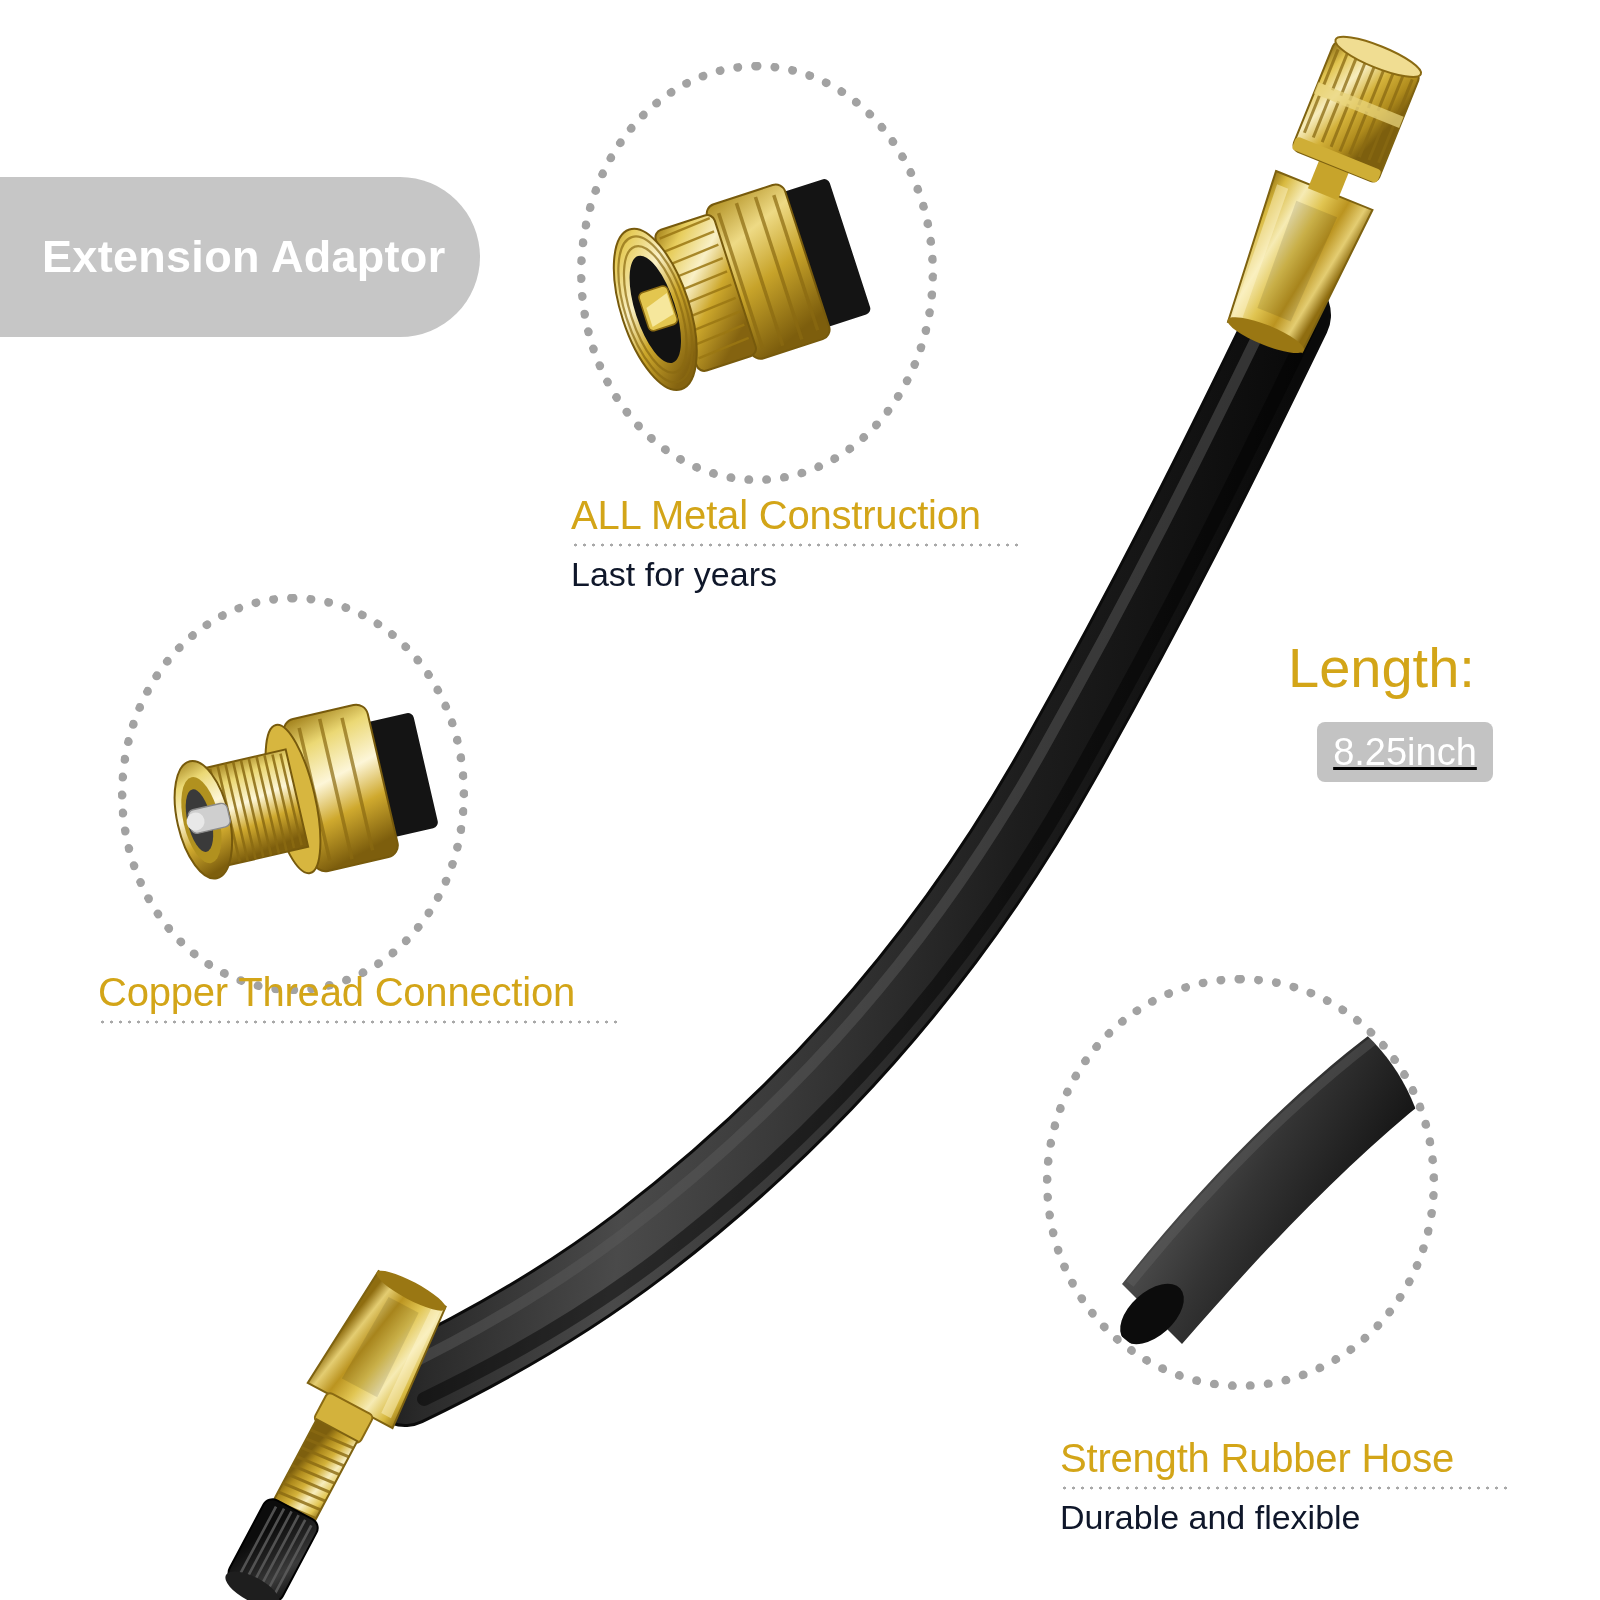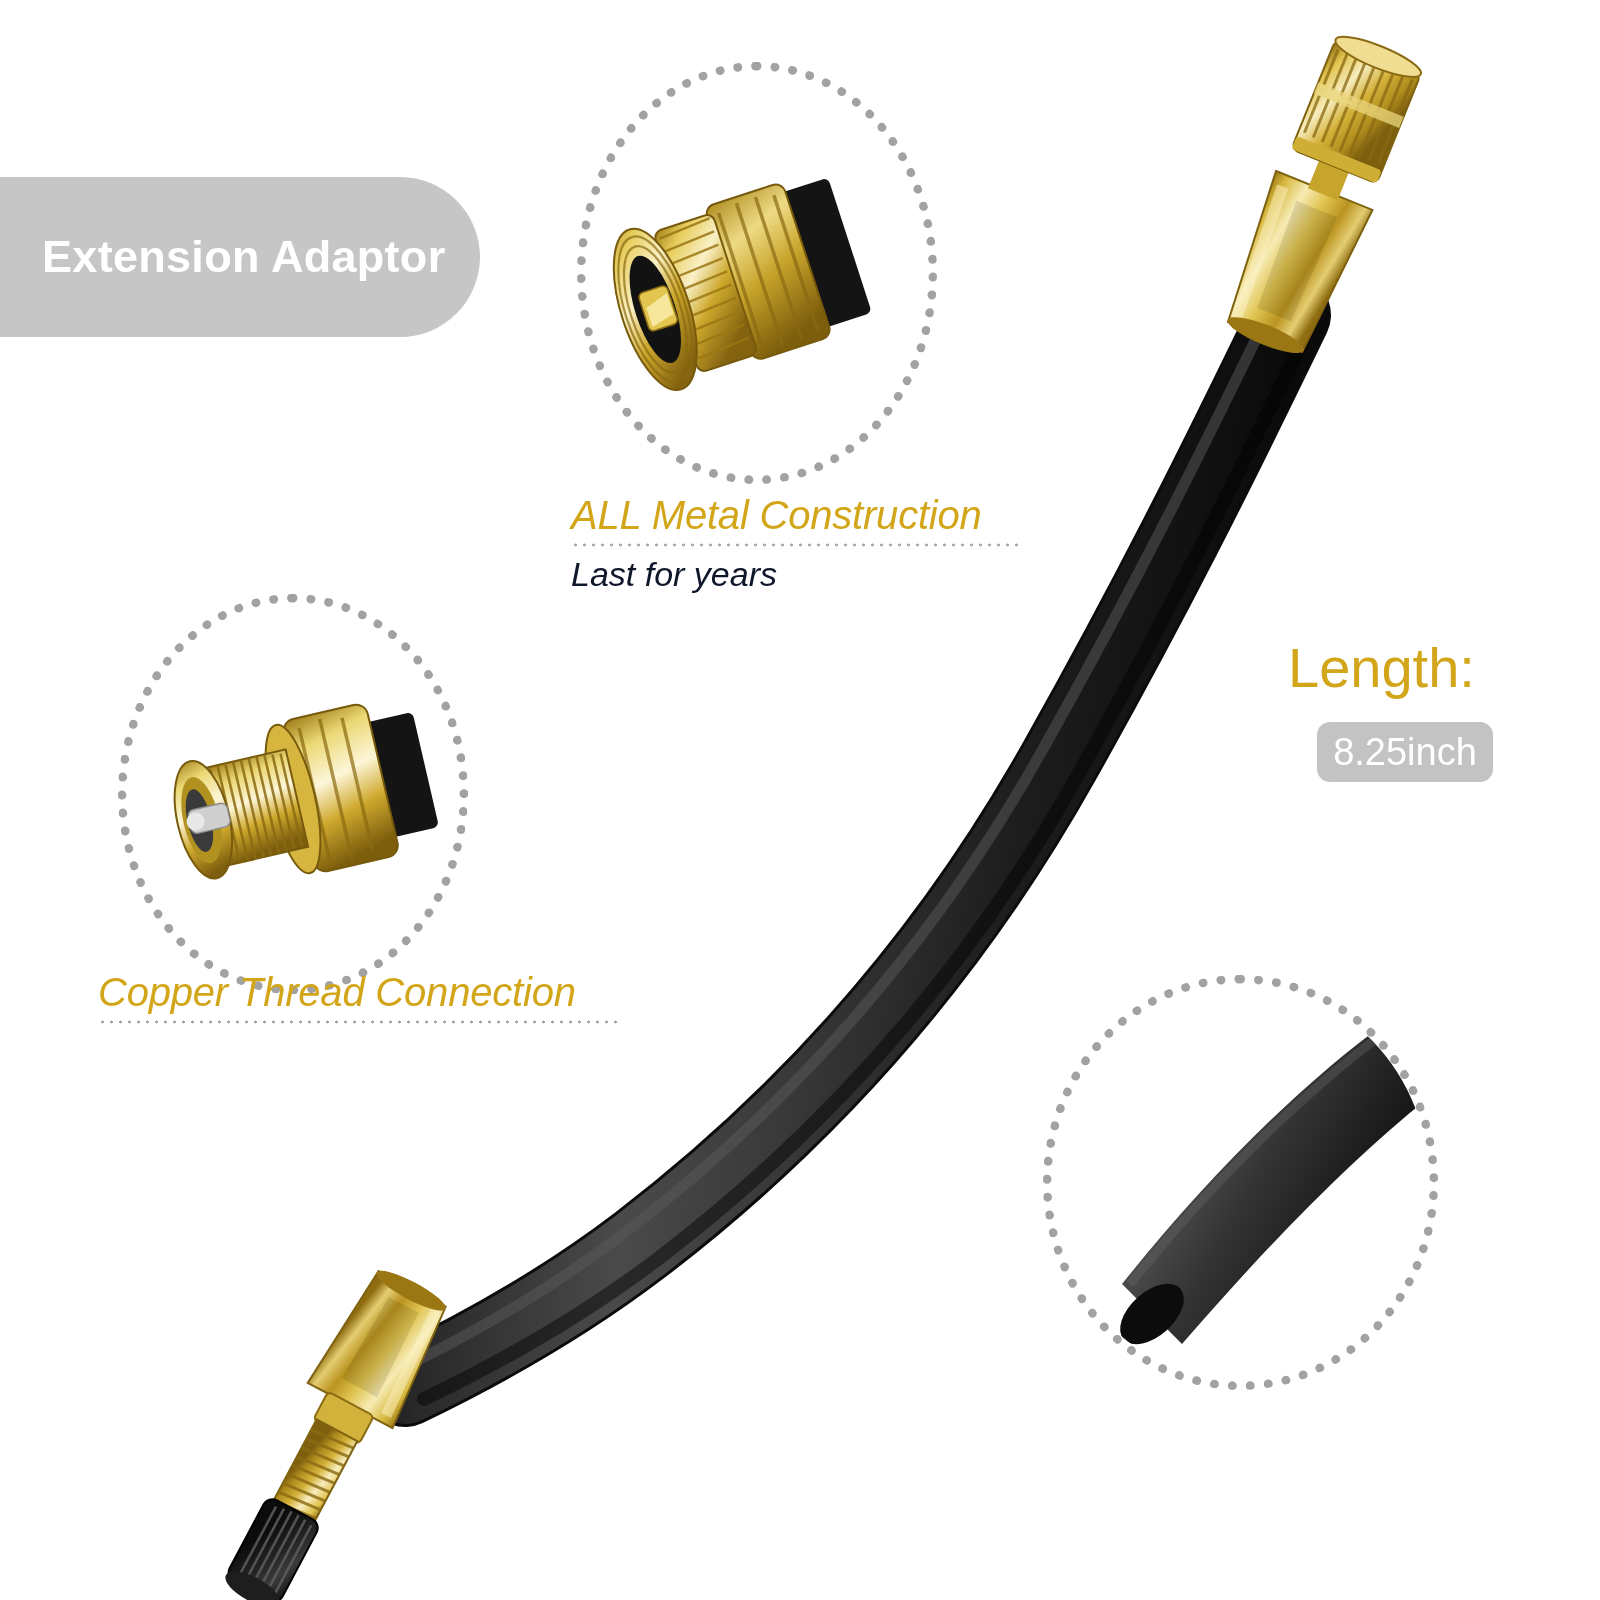--- a/index.html
+++ b/index.html
@@ -43,21 +43,21 @@
   .callout-photo {
     position: absolute;
     border-radius: 50%;
     overflow: hidden;
   }
   #callout-photo-top    { left: 586px;  top: 71px;   width: 342px; height: 404px; }
   #callout-photo-left   { left: 127px;  top: 603px;  width: 332px; height: 382px; }
   #callout-photo-bottom { left: 1052px; top: 984px;  width: 377px; height: 397px; }
 
   
-  .feature-block { position: absolute; font-style: italic; }
+  .feature-block { position: absolute; }
   .feature-title {
     color: #d3a518;
     font-size: 40px;
     line-height: 1.05;
     white-space: nowrap;
     letter-spacing: -0.2px;
   }
   .feature-rule {
     height: 4px;
     margin-top: 7px;
@@ -112,24 +112,25 @@
     font-size: 56px;
     white-space: nowrap;
   }
   #length-badge {
     position: absolute;
     left: 1317px;
     top: 722px;
     width: 176px;
     height: 60px;
     background: #c3c3c3;
-    border-radius: 13px;
+    border-radius: 8px;
     display: flex;
     align-items: center;
     justify-content: center;
+    text-decoration: underline;
   }
   #length-badge-value {
     color: #ffffff;
     font-size: 38px;
     white-space: nowrap;
   }
 </style>
 </head>
 <body>
 
@@ -390,19 +391,24 @@
     <div class="feature-title">ALL Metal Construction</div>
     <div class="feature-rule"></div>
     <div class="feature-sub">Last for years</div>
   </div>
 
   <div class="feature-block" id="feature-copper">
     <div class="feature-title">Copper Thread Connection</div>
     <div class="feature-rule"></div>
   </div>
 
+  <div class="feature-block" id="feature-rubber">
+    <div class="feature-title">Strength Rubber Hose</div>
+    <div class="feature-rule"></div>
+    <div class="feature-sub">Durable and flexible</div>
+  </div>
 
   <div id="length-label">Length:</div>
   <div id="length-badge">
     <span id="length-badge-value">8.25inch</span>
   </div>
 
 </div>
 
 </body></html>

